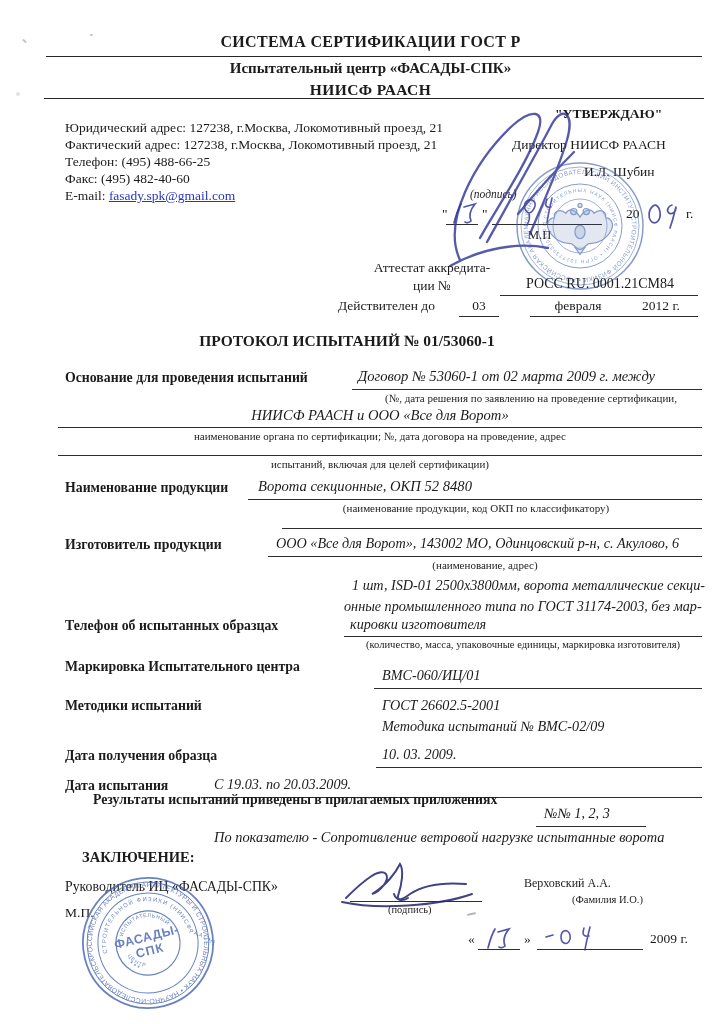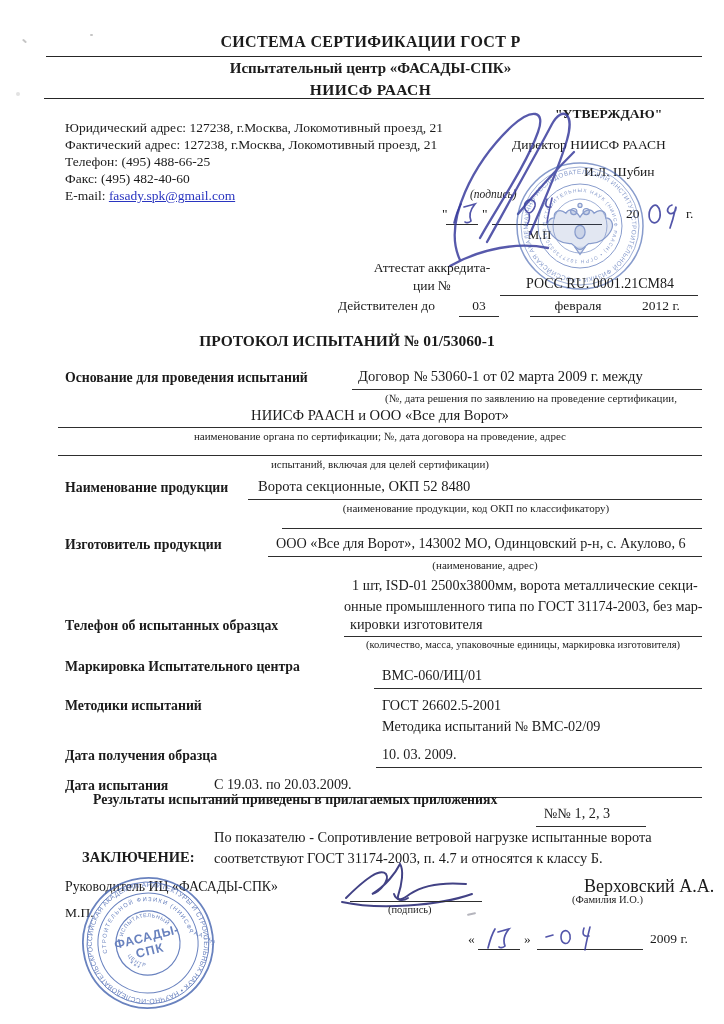--- a/index.html
+++ b/index.html
@@ -7,21 +7,21 @@
     position:relative; width:724px; height:1024px; margin:0 auto;
     background:#ffffff; overflow:hidden;
     font-family:"Liberation Serif","DejaVu Serif",serif;
     color:#1b1b1b; font-size:13.5px;
   }
   .abs{position:absolute; white-space:nowrap;}
   .b{font-weight:bold;padding-left:17px;}
   .i{font-style:italic;}
   .ctr{text-align:center;}
   .lbl{font-weight:bold; font-size:13.8px;}
-  .val{font-size:14.2px;}
+  .val{font-style:italic; font-size:14.2px;}
   .hint{font-size:10.5px; color:#232323;}
   .ul{position:absolute; height:0; border-bottom:1.3px solid #2e2e2e;}
   .hline{position:absolute; height:0; border-bottom:1.6px solid #262626;}
   .email{color:#2a35c0; text-decoration:underline;}
   .stamp{position:absolute; opacity:.8;}
   .sig{position:absolute; opacity:.9;}
   .hand{position:absolute; opacity:.85;}
   .speck{position:absolute; background:rgba(90,90,90,.35); border-radius:2px;}
   svg text{font-family:"Liberation Sans","DejaVu Sans",sans-serif;}
 </style>
@@ -178,36 +178,35 @@
   <div class="abs lbl" style="left:65px;top:778px;">Дата испытания</div>
   <div class="abs val" style="left:214px;top:776px;">С 19.03. по 20.03.2009.</div>
   <div class="ul" style="left:206px;top:797px;width:496px;"></div>
 
   <div class="abs lbl" style="left:65px;top:792px;margin-left:28px;">Результаты испытаний приведены в прилагаемых приложениях</div>
   <div class="abs val" style="left:544px;top:805px;">№№ 1, 2, 3</div>
   <div class="ul" style="left:536px;top:826px;width:110px;"></div>
 
   <div class="abs b" style="left:65px;top:849px;font-size:14.5px;">ЗАКЛЮЧЕНИЕ:</div>
   <div class="abs val" style="left:214px;top:829px;font-size:14.4px;">По показателю - Сопротивление ветровой нагрузке испытанные ворота</div>
-  <div class="abs val" style="left:214px;top:850px;font-size:14.4px;">соответствуют ГОСТ 31174-2003, п. 4.7 и относятся к классу Б.</div>
 
   <div class="abs" style="left:65px;top:879px;font-size:13.8px;">Руководитель ИЦ «ФАСАДЫ-СПК»</div>
   <div class="abs" style="left:65px;top:905px;">М.П.</div>
 
   <svg class="sig" style="left:338px;top:858px;" width="150" height="52" viewBox="0 0 150 52">
     <g fill="none" stroke="#2e2e78" stroke-width="2" stroke-linecap="round">
       <path d="M8,40 C28,20 42,10 48,16 C52,22 42,34 34,36 C48,28 58,14 62,6 C66,12 64,26 60,38 C59,43 64,42 72,36 C84,28 104,24 128,26"></path>
       <path d="M4,44 C40,52 100,48 134,36"></path>
       <path d="M56,36 C58,42 64,44 70,40"></path>
     </g>
   </svg>
   <div class="ul" style="left:350px;top:901px;width:132px;"></div>
   <div class="abs hint" style="left:388px;top:904px;">(подпись)</div>
 
-  <div class="abs" style="left:584px;top:876px;font-size:18px;">Верховский А.А.</div>
+  <div class="abs" style="left:524px;top:876px;font-size:12px;">Верховский А.А.</div>
   <div class="abs hint" style="left:572px;top:894px;">(Фамилия И.О.)</div>
 
   <div class="abs" style="left:468px;top:931px;">«</div>
   <div class="ul" style="left:478px;top:949px;width:42px;"></div>
   <div class="abs" style="left:524px;top:931px;">»</div>
   <div class="ul" style="left:537px;top:949px;width:106px;"></div>
   <div class="abs" style="left:650px;top:931px;">2009 г.</div>
 
   <svg class="hand" style="left:482px;top:926px;" width="34" height="26" viewBox="0 0 34 26">
     <g fill="none" stroke="#35389b" stroke-width="1.7" stroke-linecap="round">

